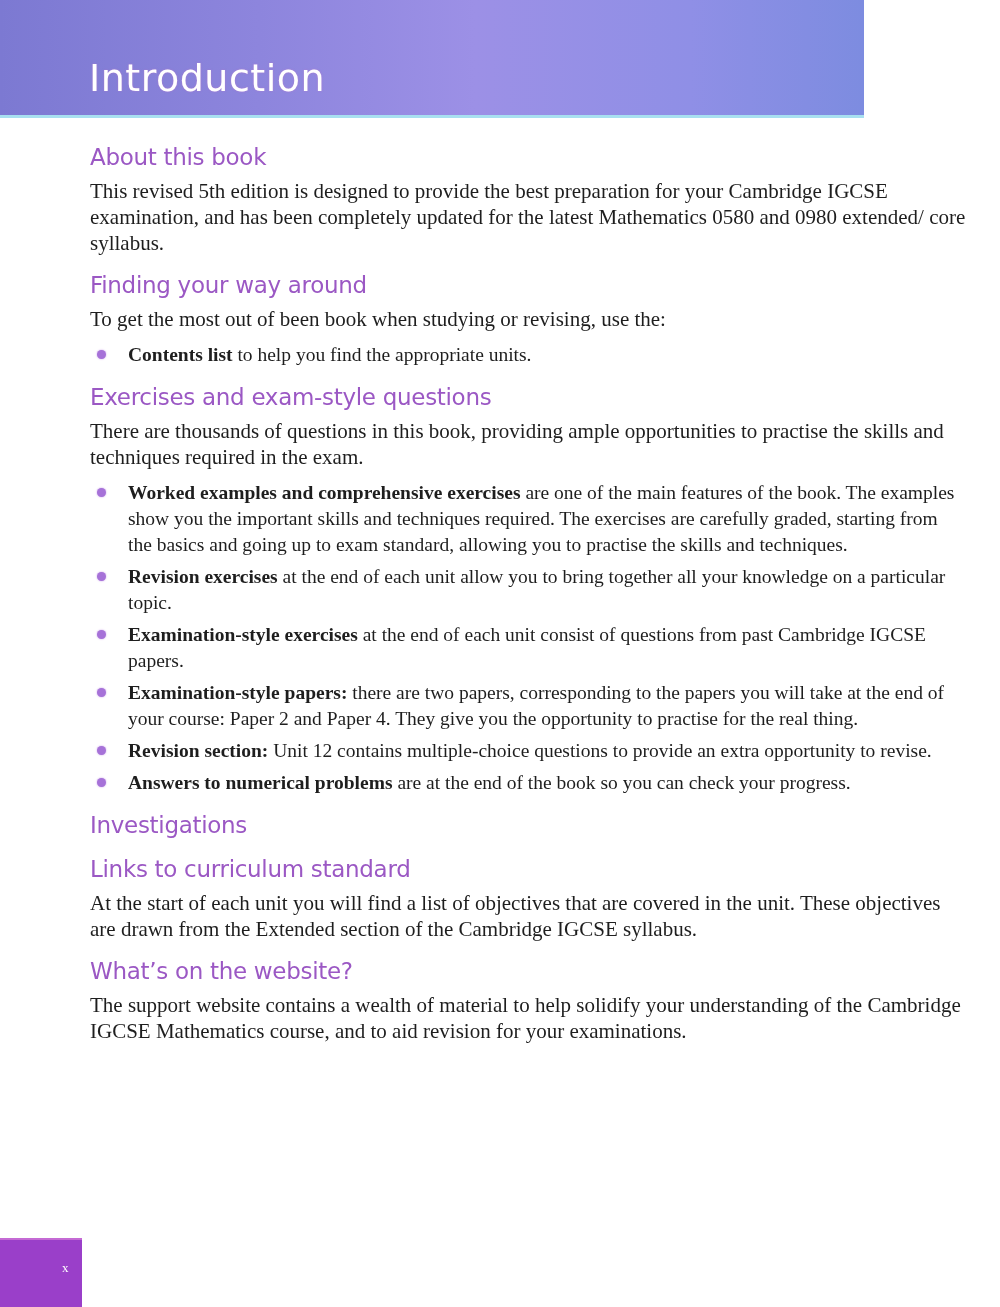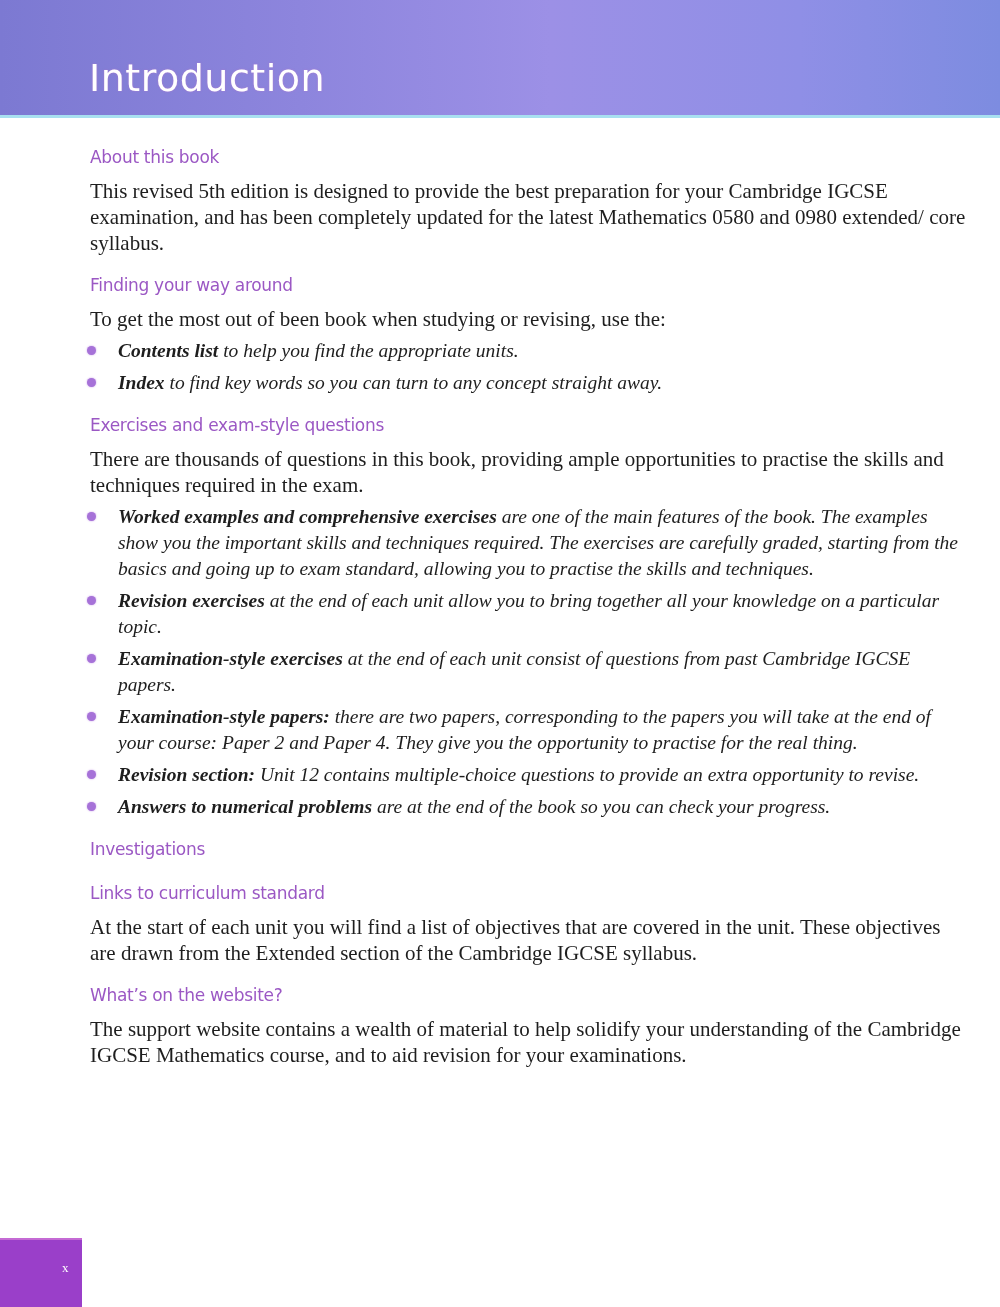--- a/index.html
+++ b/index.html
@@ -3,43 +3,43 @@
   <meta charset="utf-8">
   <style>
     html, body { margin: 0; padding: 0; }
     body {
       width: 1000px; height: 1307px; position: relative; overflow: hidden;
       background: #ffffff;
       font-family: "Liberation Serif", "DejaVu Serif", serif;
       color: #1e1e1e;
     }
     .banner {
-      position: absolute; left: 0; top: 0; width: 1000px; height: 118px;
+      position: absolute; left: 0; top: 0; width: 864px; height: 118px;
       background: linear-gradient(90deg, #7c79d2 0%, #8d85dd 30%, #9c90e6 55%, #8f8fe6 80%, #7d8ce0 100%);
       border-bottom: 3px solid #a8e0f0;
       box-sizing: border-box;
       text-align: center;
     }
     .banner-title {
       position: absolute; left: 89px; top: 56px;
       font-family: "DejaVu Sans", "Liberation Sans", sans-serif;
       font-size: 38px; color: #ffffff; letter-spacing: 0.5px;
       text-shadow: 0 0 2px rgba(200,120,200,0.6);
     }
     .content { position: absolute; left: 90px; top: 142px; width: 880px; }
     h2 {
       font-family: "DejaVu Sans", "Liberation Sans", sans-serif;
-      font-weight: normal; font-size: 17px; color: #9b58c4;
+      font-weight: normal; font-size: 23px; color: #9b58c4;
       margin: 0 0 6px 0; line-height: 30px; letter-spacing: -0.3px;
     }
     p {
       font-size: 21px; line-height: 26px; margin: 0 0 6px 0;
     }
     .section { margin-bottom: 14px; }
-    ul { list-style: none; margin: 0; padding: 0; font-style: italic; }
+    ul { list-style: none; margin: 10px; padding: 0; }
     li {
       position: relative; padding-left: 28px; font-size: 19.5px; line-height: 26px;
       margin-bottom: 6px;
     }
     .bullet {
       position: absolute; left: -3px; top: 8px; width: 9px; height: 9px;
       border-radius: 50%; background: #a672d8;
       box-shadow: 0 0 2px #c79ae8;
     }
     b { font-weight: bold; }
@@ -64,21 +64,20 @@
   <div class="section">
     <h2>About this book</h2>
     <p>This revised 5th edition is designed to provide the best preparation for your Cambridge IGCSE examination, and has been completely updated for the latest Mathematics 0580 and 0980 extended/ core syllabus.</p>
   </div>
 
   <div class="section">
     <h2>Finding your way around</h2>
     <p>To get the most out of been book when studying or revising, use the:</p>
     <ul>
       <li><span class="bullet"></span><b>Contents list</b><span> to help you find the appropriate units.</span></li>
-      <li><span class="bullet"></span><b>Index</b><span> to find key words so you can turn to any concept straight away.</span></li>
     </ul>
   </div>
 
   <div class="section">
     <h2>Exercises and exam-style questions</h2>
     <p>There are thousands of questions in this book, providing ample opportunities to practise the skills and techniques required in the exam.</p>
     <ul>
       <li><span class="bullet"></span><b>Worked examples and comprehensive exercises</b><span> are one of the main features of the book. The examples show you the important skills and techniques required. The exercises are carefully graded, starting from the basics and going up to exam standard, allowing you to practise the skills and techniques.</span></li>
       <li><span class="bullet"></span><b>Revision exercises</b><span> at the end of each unit allow you to bring together all your knowledge on a particular topic.</span></li>
       <li><span class="bullet"></span><b>Examination-style exercises</b><span> at the end of each unit consist of questions from past Cambridge IGCSE papers.</span></li>

